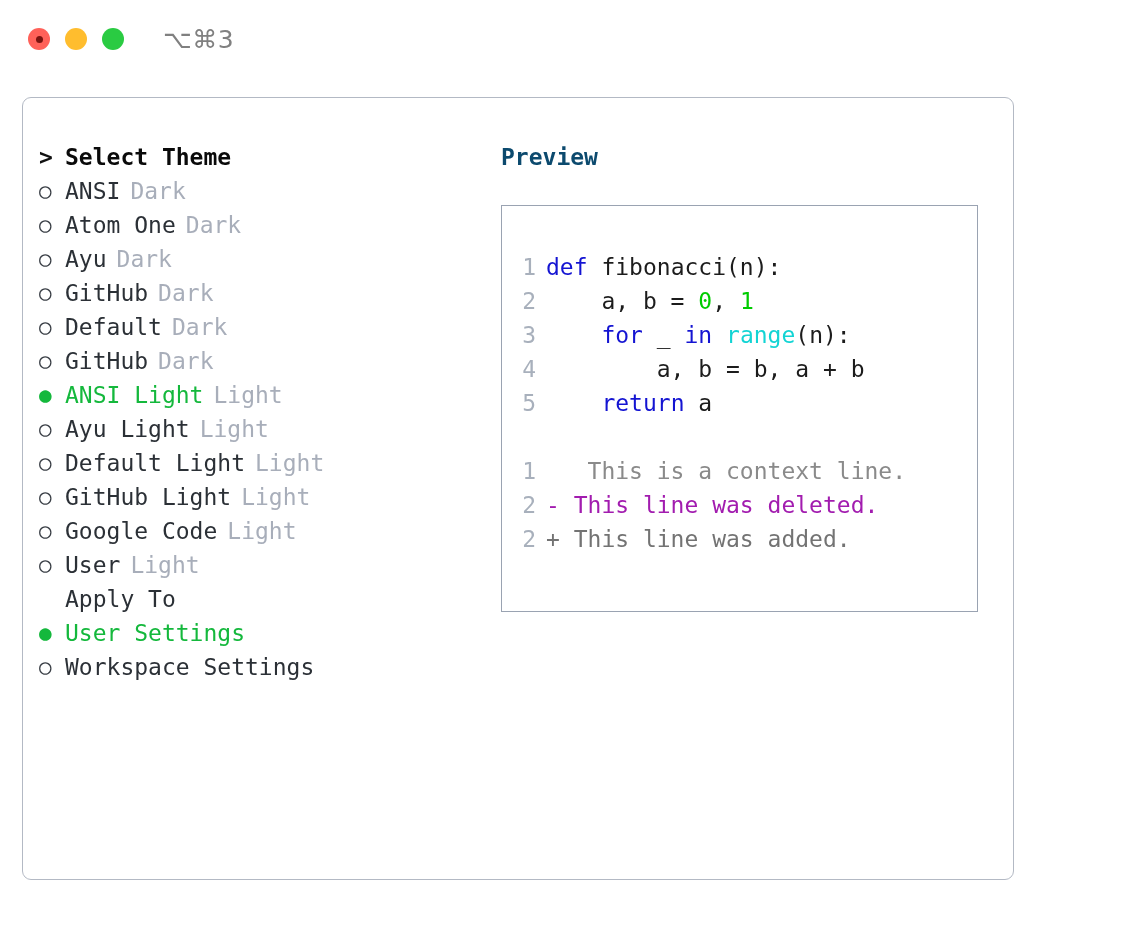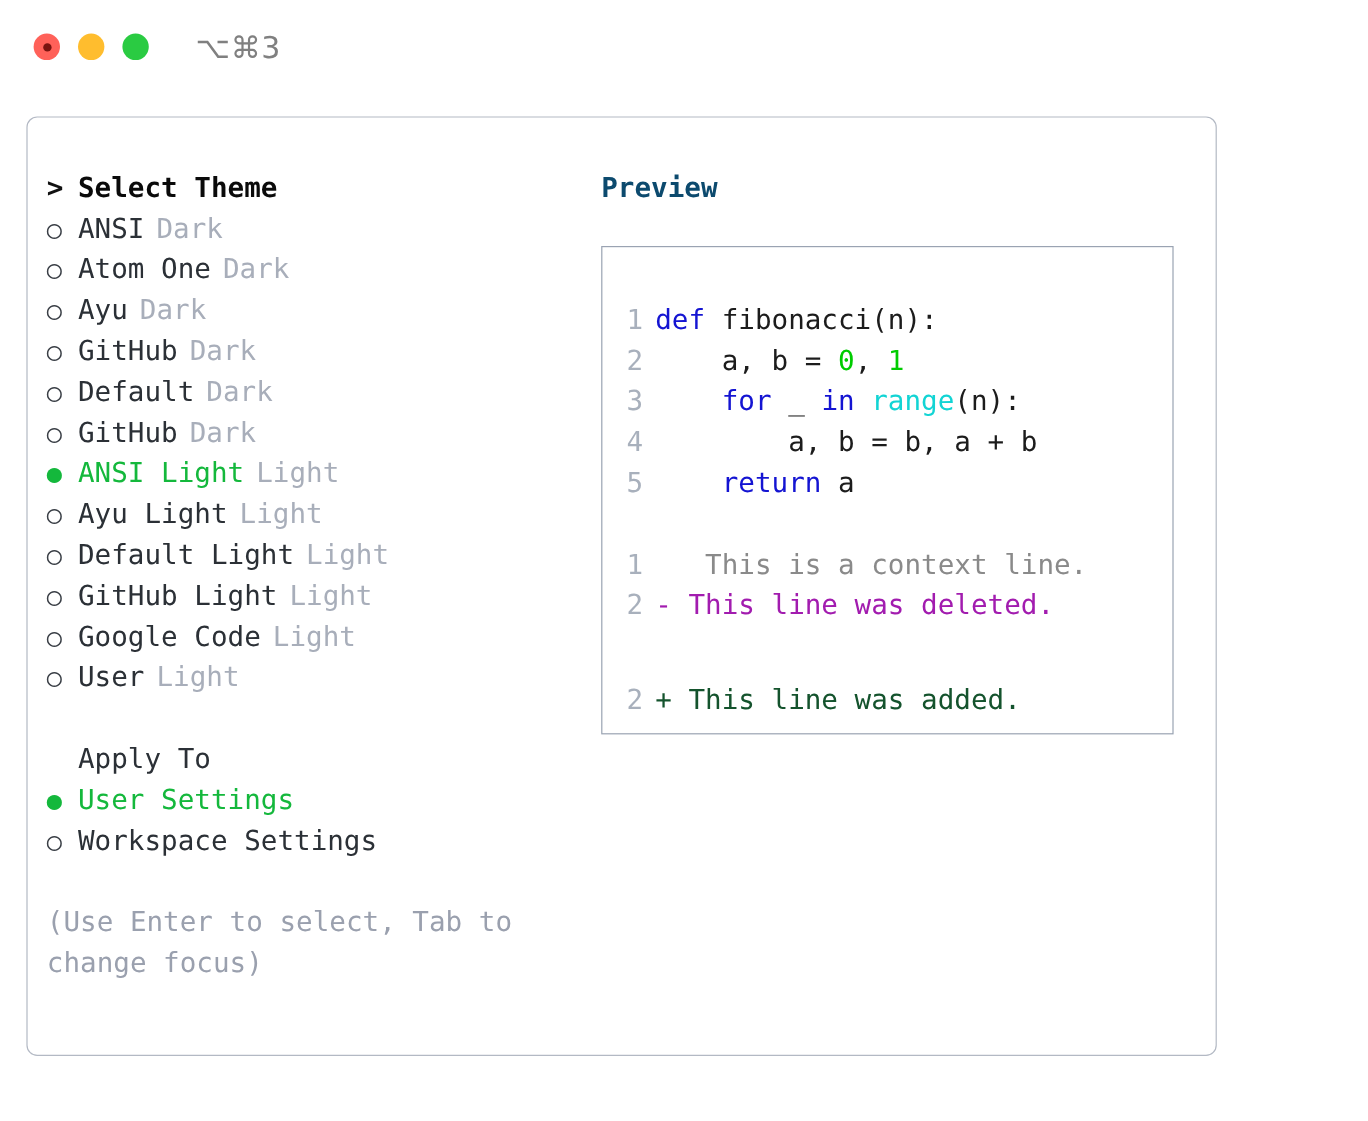--- a/index.html
+++ b/index.html
@@ -115,21 +115,21 @@
   .row.is-header .row-label {
     font-weight: bold;
     color: #0a0a0a;
   }
   .row-suffix {
     color: #a8aeba;
     margin-left: 10px;
   }
   .row.is-selected .row-suffix { color: #a8aeba; }
 
-  #apply-section { margin-top: 34px; }
+  #apply-section { }
 
   #hint-text {
     margin-top: 34px;
     color: #9aa0ae;
     font-size: 23px;
     line-height: 34px;
     width: 415px;
     white-space: normal;
   }
 
@@ -173,21 +173,21 @@
   }
   .code-text { color: #1c1c1c; white-space: pre; }
   .tok-kw   { color: #1414d2; }
   .tok-fn   { color: #12d4d4; }
   .tok-num  { color: #00cc00; }
   .tok-plain{ color: #1c1c1c; }
 
   .diff-gap { height: 34px; }
   .diff-context { color: #8a8a8a; }
   .diff-del     { color: #a21caf; }
-  .diff-add     { color: #14532d; margin-top: 45px; }
+  .diff-add     { color: #737373; }
 </style>
 </head>
 <body>
 
 <div id="app-window">
 
   <div id="titlebar">
     <div class="traffic-lights">
       <span class="light red"></span>
       <span class="light yellow"></span>
@@ -224,21 +224,20 @@
         <div class="row">
           <span class="marker blank">○</span>
           <span class="row-label">Apply To</span>
         </div>
         <div id="apply-to-list">
             <div class="row is-selected"><span class="marker selected">●</span><span class="row-label">User Settings</span></div>
             <div class="row"><span class="marker unselected">○</span><span class="row-label">Workspace Settings</span></div>
           </div>
       </div>
 
-      <div id="hint-text">(Use Enter to select, Tab to change focus)</div>
     </div>
 
     <div id="preview-panel">
       <div id="preview-title">Preview</div>
       <div id="preview-box">
         <div id="code-block">
             <div class="code-line"><span class="ln">1</span><span class="code-text"><span class="tok-kw">def </span><span class="tok-plain">fibonacci(n):</span></span></div>
             <div class="code-line"><span class="ln">2</span><span class="code-text"><span class="tok-plain">    a, b = </span><span class="tok-num">0</span><span class="tok-plain">, </span><span class="tok-num">1</span></span></div>
             <div class="code-line"><span class="ln">3</span><span class="code-text"><span class="tok-plain">    </span><span class="tok-kw">for</span><span class="tok-plain"> _ </span><span class="tok-kw">in</span><span class="tok-plain"> </span><span class="tok-fn">range</span><span class="tok-plain">(n):</span></span></div>
             <div class="code-line"><span class="ln">4</span><span class="code-text"><span class="tok-plain">        a, b = b, a + b</span></span></div>

